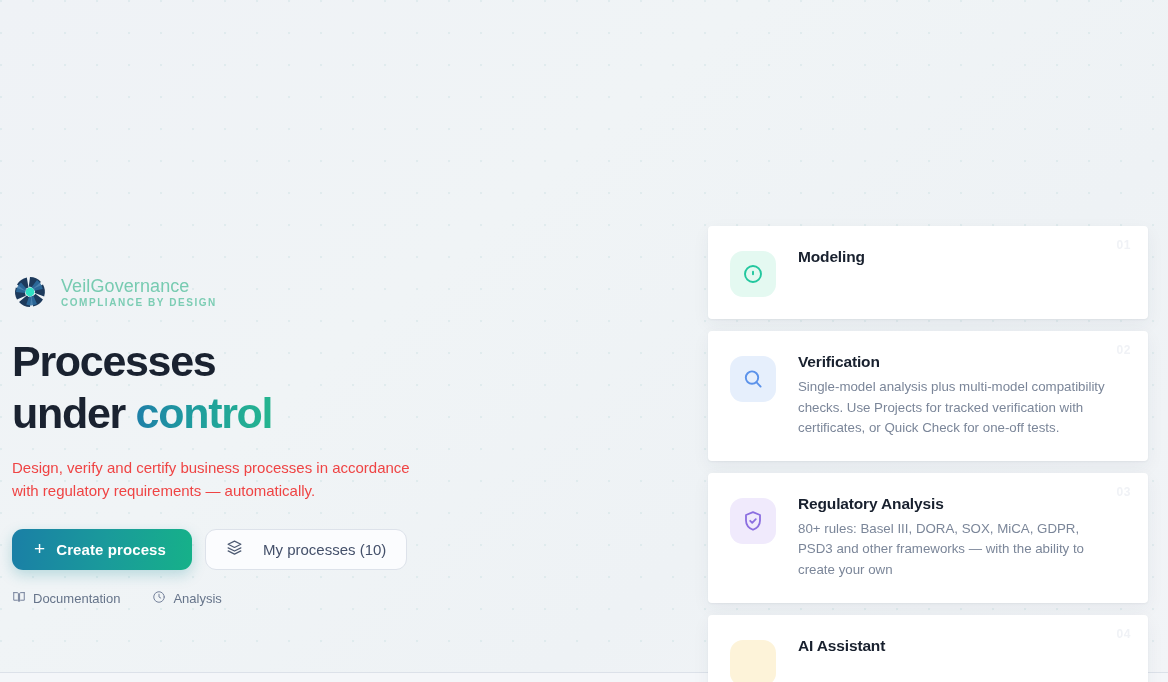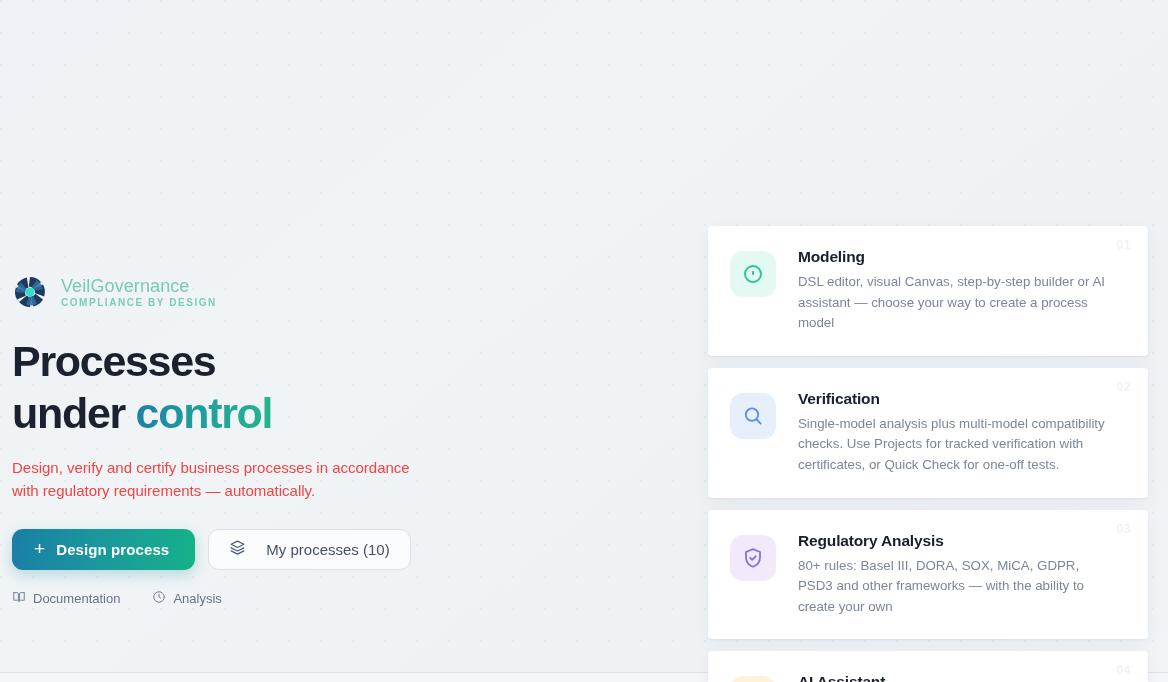--- a/index.html
+++ b/index.html
@@ -269,21 +269,21 @@
     <h1 class="headline">
       <span>Processes</span>
       <span class="line2"><span>under </span><span class="accent">control</span></span>
     </h1>
 
     <p class="subhead">Design, verify and certify business processes in accordance with regulatory requirements — automatically.</p>
 
     <div class="cta-row">
       <button class="btn-primary">
         <span class="plus">+</span>
-        <span>Design process</span>
+        <span>Create process</span>
       </button>
 
       <button class="btn-secondary">
         <span>
           <svg width="17" height="17" viewBox="0 0 24 24" fill="none" stroke="#4d5a72" stroke-width="1.7" stroke-linecap="round" stroke-linejoin="round" aria-hidden="true">
             <path d="M12 3 3 7.5l9 4.5 9-4.5L12 3z"></path>
             <path d="M3 12.5l9 4.5 9-4.5"></path>
             <path d="M3 16.8l9 4.5 9-4.5"></path>
           </svg>
         </span>
@@ -320,21 +320,20 @@
     <div class="card">
       <span class="card-num">01</span>
       <span class="card-icon mint">
         <svg width="24" height="24" viewBox="0 0 24 24" fill="none" stroke="#22c79e" stroke-width="1.9" stroke-linecap="round" aria-hidden="true">
           <circle cx="12" cy="12" r="8"></circle>
           <path d="M12 9.6v2.6"></path>
         </svg>
       </span>
       <div class="card-body">
         <div class="card-title">Modeling</div>
-        <div class="card-desc">DSL editor, visual Canvas, step-by-step builder or AI assistant — choose your way to create a process model</div>
       </div>
     </div>
 
     <div class="card">
       <span class="card-num">02</span>
       <span class="card-icon blue">
         <svg width="24" height="24" viewBox="0 0 24 24" fill="none" stroke="#5b92ea" stroke-width="1.9" stroke-linecap="round" aria-hidden="true">
           <circle cx="11" cy="10.6" r="6.2"></circle>
           <path d="M15.6 15.4 19.6 19.6"></path>
         </svg>

